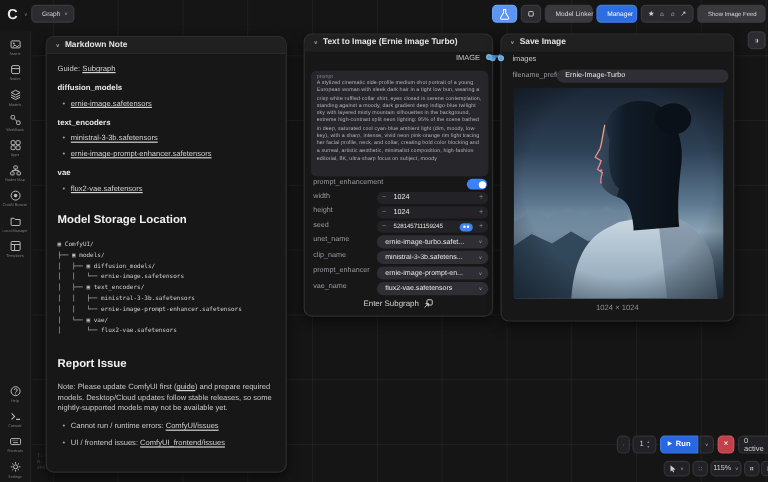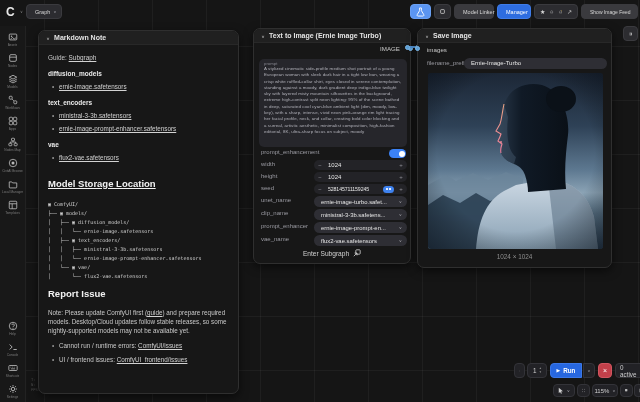--- a/index.html
+++ b/index.html
@@ -44,21 +44,21 @@
     box-shadow:0 3px 10px rgba(0,0,0,.55); }
   .node-header { height:14px; display:flex; align-items:center; gap:4px; padding:0 7px;
     background:#202020; border-bottom:1px solid #282828; border-radius:6px 6px 0 0;
     color:#e3e3e3; font-size:7px; font-weight:bold; }
   .node-header .chev { font-size:5px; color:#8d8d8d; }
 
   
   #note-body { padding:7px 9px 0; color:#c9c9c9; }
   .md-guide { margin-top:2px; font-size:6.4px; }
   .md-h2 { color:#f2f2f2; font-weight:bold; font-size:9.5px; }
-  .mt-links { margin-top:13px; } .mt-storage { margin-top:17px;text-decoration:underline; } .mt-report { margin-top:7px; }
+  .mt-links { margin-top:13px; } .mt-storage { margin-top:17px; } .mt-report { margin-top:17px; }
   .md-cat { margin-top:9px; font-size:6.5px; font-weight:bold; color:#e9e9e9; }
   .md-li { margin-top:6px; padding-left:11px; font-size:6.3px; position:relative; }
   .md-li::before { content:"•"; position:absolute; left:4px; color:#9a9a9a; }
   .md-link { color:#d2d2d2; text-decoration:underline; cursor:pointer; }
   .md-tree { margin-top:11px; font-family:"DejaVu Sans Mono",monospace; font-size:5px;
     line-height:9px; color:#cfcfcf; white-space:pre; }
   .md-note { margin-top:9px; font-size:6.3px; line-height:9px; }
   .md-issue { margin-top:7px; }
 
   

